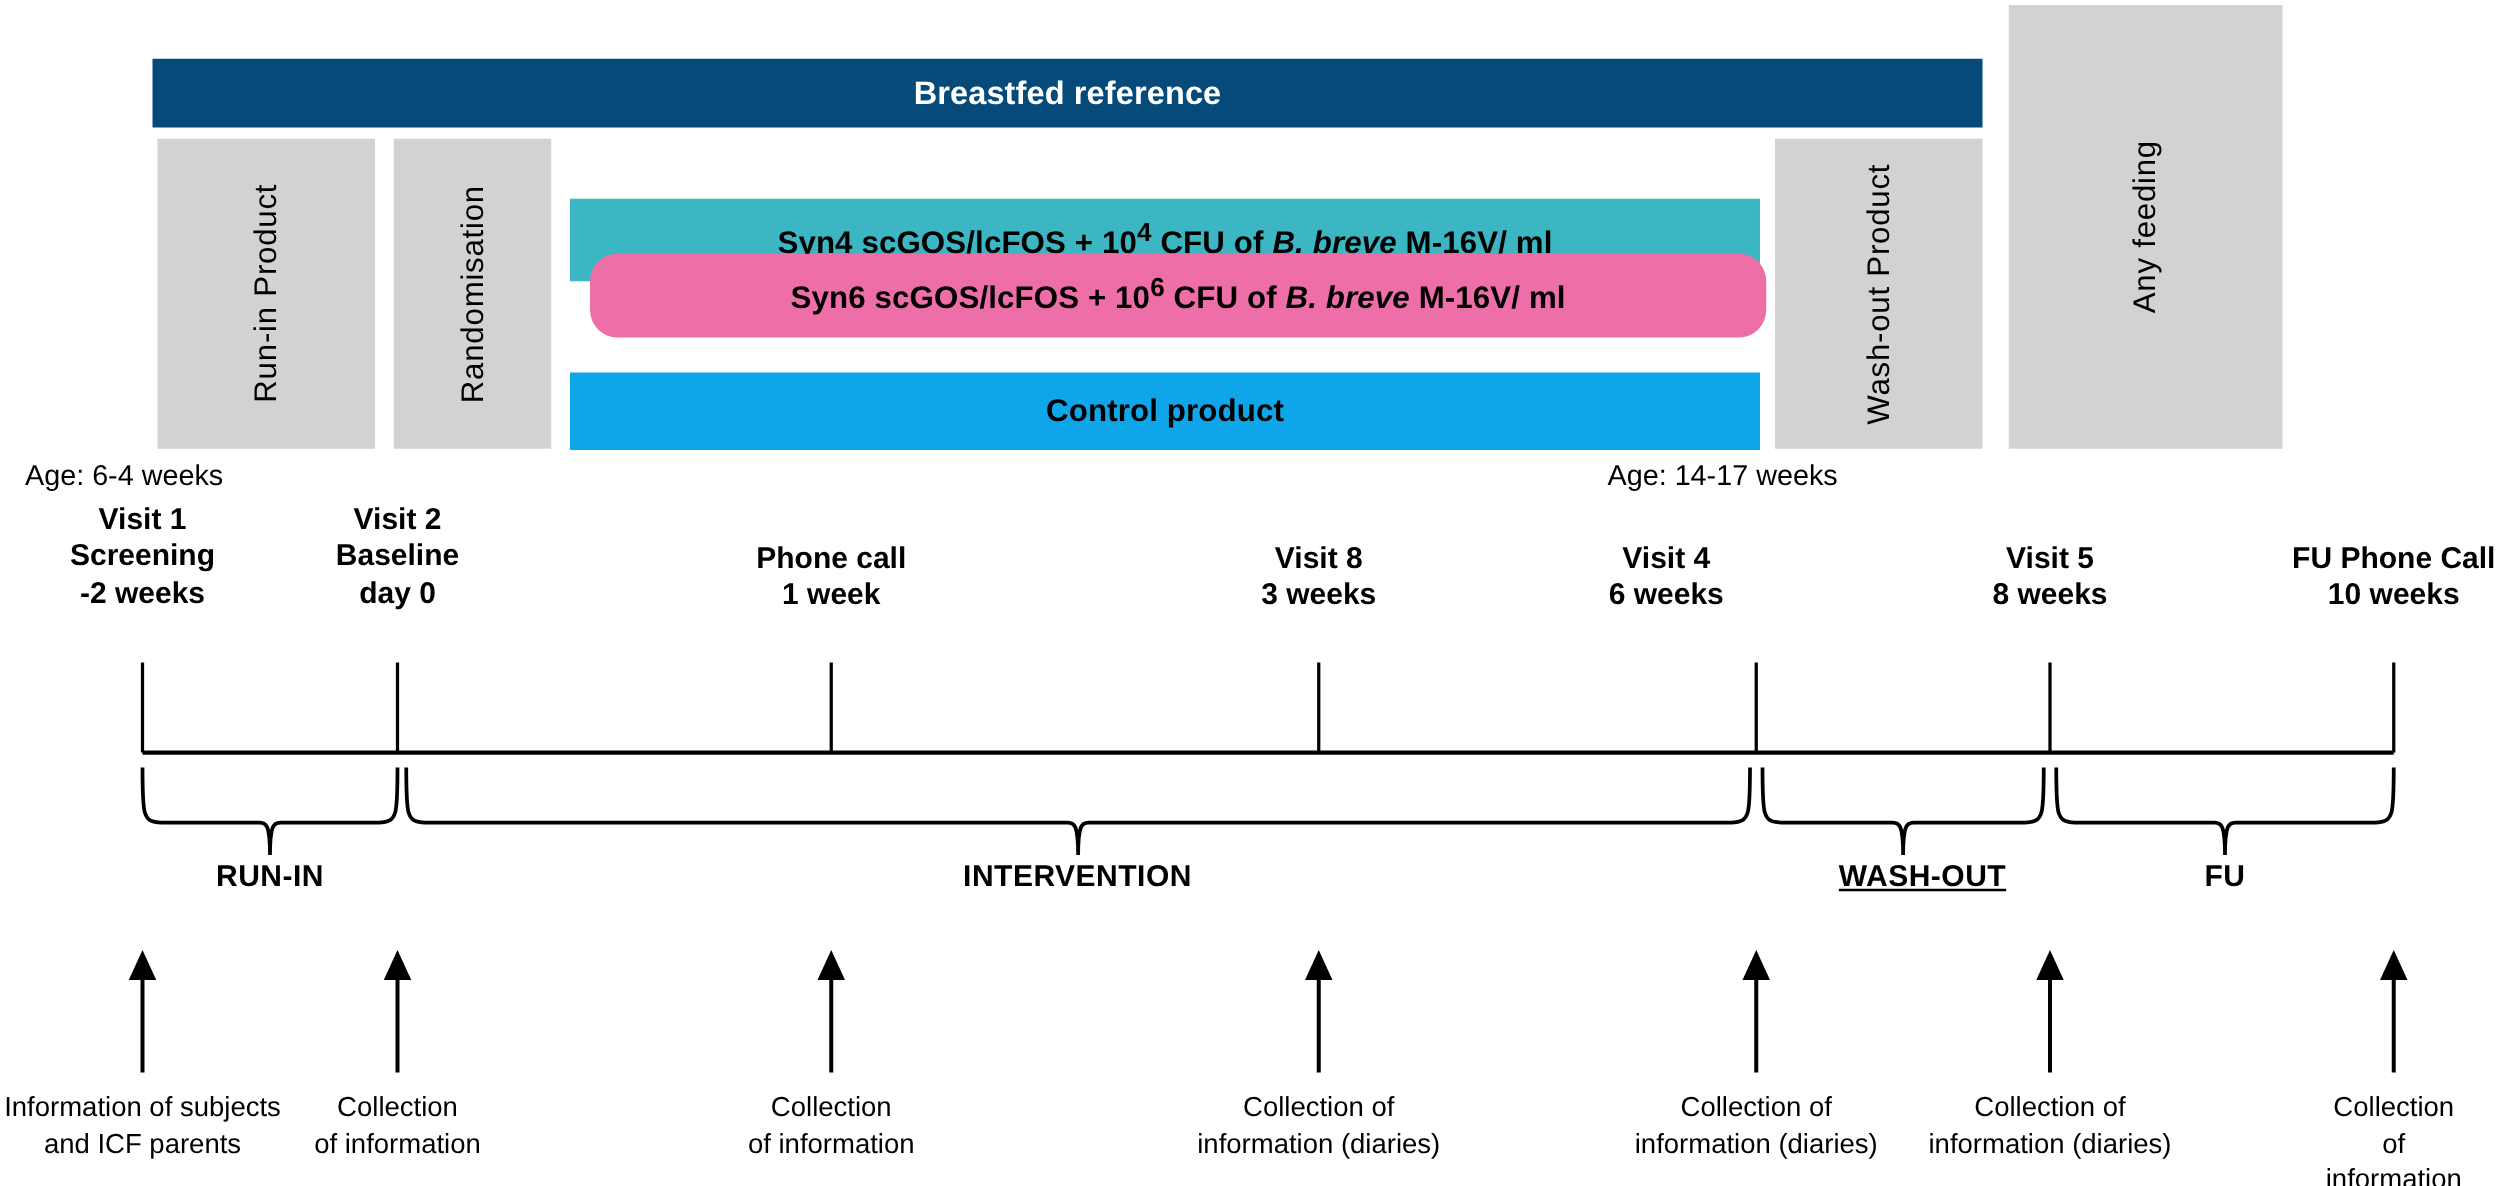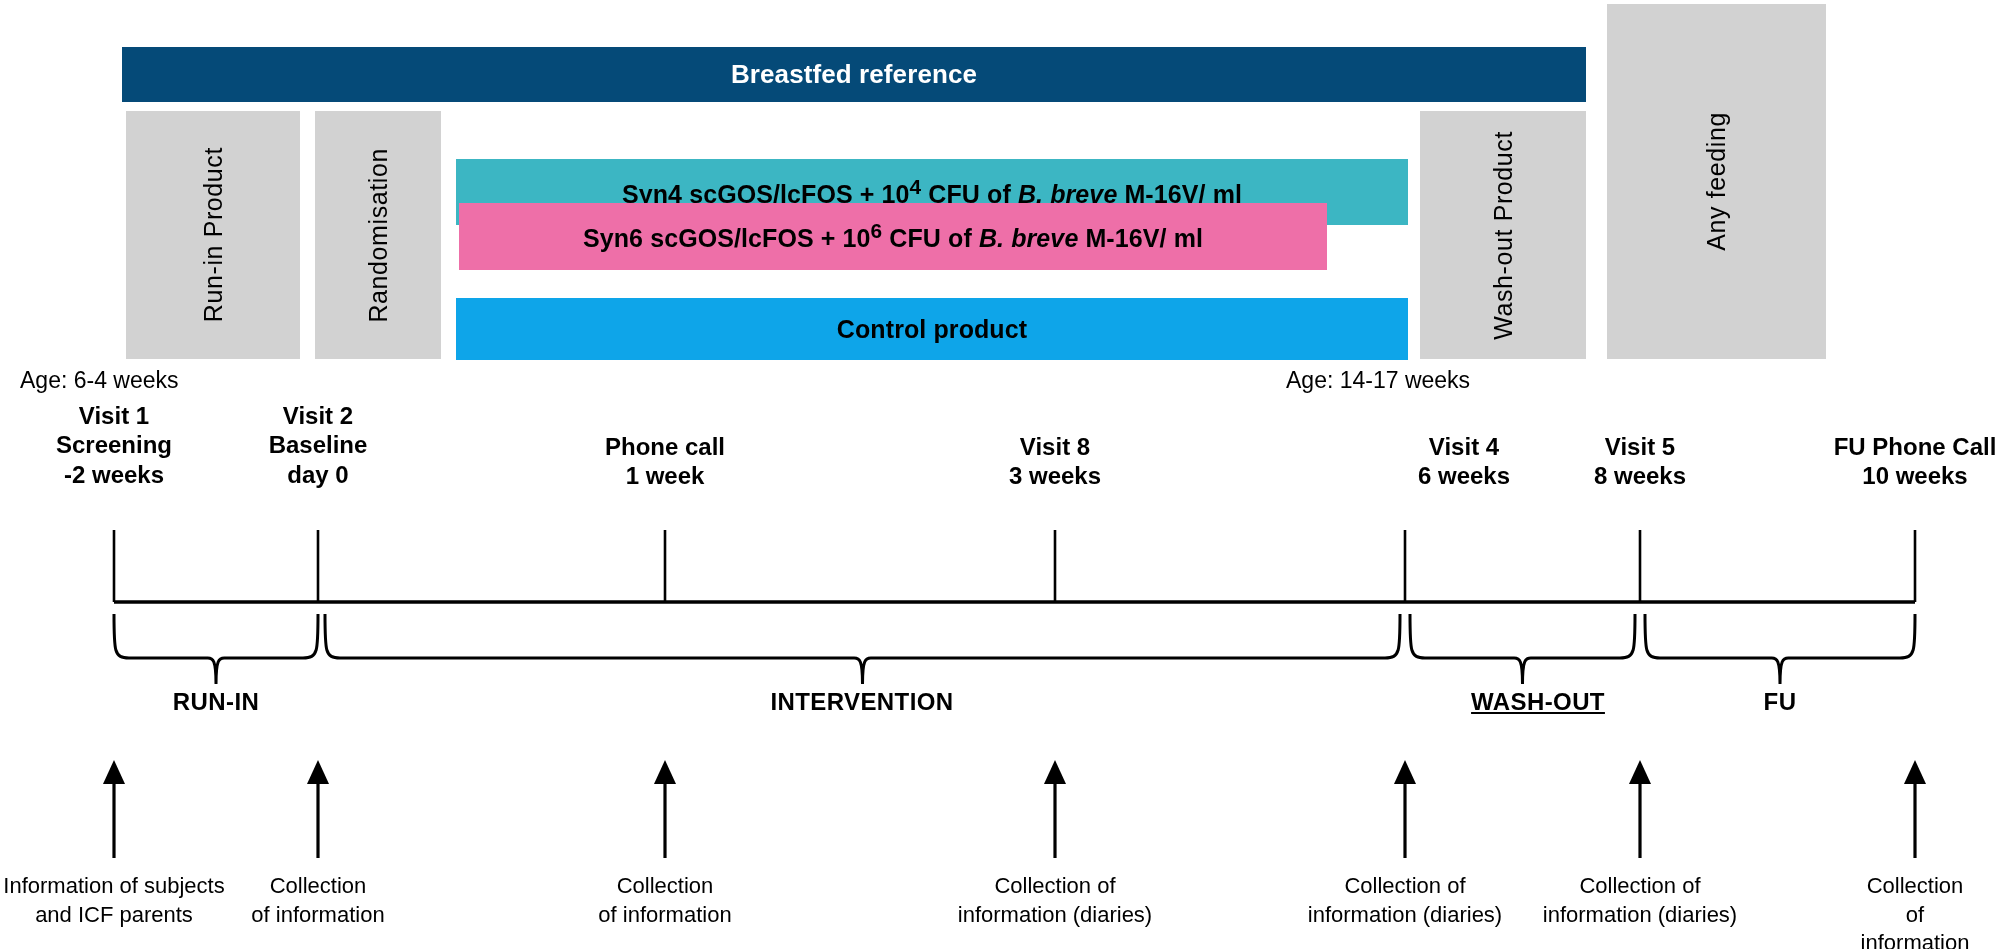--- a/index.html
+++ b/index.html
@@ -11,21 +11,21 @@
   
   .bar{position:absolute;display:flex;align-items:center;justify-content:center;
        box-sizing:border-box;}
   .bar .lbl{font-weight:bold;font-size:25px;letter-spacing:.1px;line-height:1.15;
             text-align:center;white-space:nowrap;}
 
   #bar-breastfed{left:122px;top:4px;width:1464px;height:55px;background:#054a78;margin-top:43px;}
   #bar-breastfed .lbl{color:#fff;font-size:26px;}
 
   #bar-syn4{left:456px;top:111px;width:952px;height:66px;background:#3cb6c3;}
-  #bar-syn6{left:459px;top:203px;width:868px;height:67px;background:#ee6fa8;}
+  #bar-syn6{left:472px;top:203px;width:941px;height:67px;background:#ee6fa8;border-radius:22px;}
   #bar-control{left:456px;top:298px;width:952px;height:62px;background:#f9ae52;}
 
   .graybox{position:absolute;background:#d2d2d2;display:flex;align-items:center;
            justify-content:center;}
   .graybox .vlbl{writing-mode:vertical-rl;transform:rotate(180deg);
                  font-size:25px;white-space:nowrap;letter-spacing:.6px;}
   #box-runin{left:126px;top:111px;width:174px;height:248px;}
   #box-rand{left:315px;top:111px;width:126px;height:248px;}
   #box-washout{left:1420px;top:111px;width:166px;height:248px;}
   #box-anyfeed{left:1607px;top:4px;width:219px;height:355px;}
@@ -104,21 +104,21 @@
         <div>day 0</div>
       </div>
       <div class="visit" style="left: 665px; top: 432px;">
         <div>Phone call</div>
         <div>1 week</div>
       </div>
       <div class="visit" style="left: 1055px; top: 432px;">
         <div>Visit 8</div>
         <div>3 weeks</div>
       </div>
-      <div class="visit" style="left: 1464px; top: 432px;">
+      <div class="visit" style="left: 1333px; top: 432px;">
         <div>Visit 4</div>
         <div>6 weeks</div>
       </div>
       <div class="visit" style="left: 1640px; top: 432px;">
         <div>Visit 5</div>
         <div>8 weeks</div>
       </div>
       <div class="visit" style="left: 1915px; top: 432px;">
         <div>FU Phone Call</div>
         <div>10 weeks</div>

